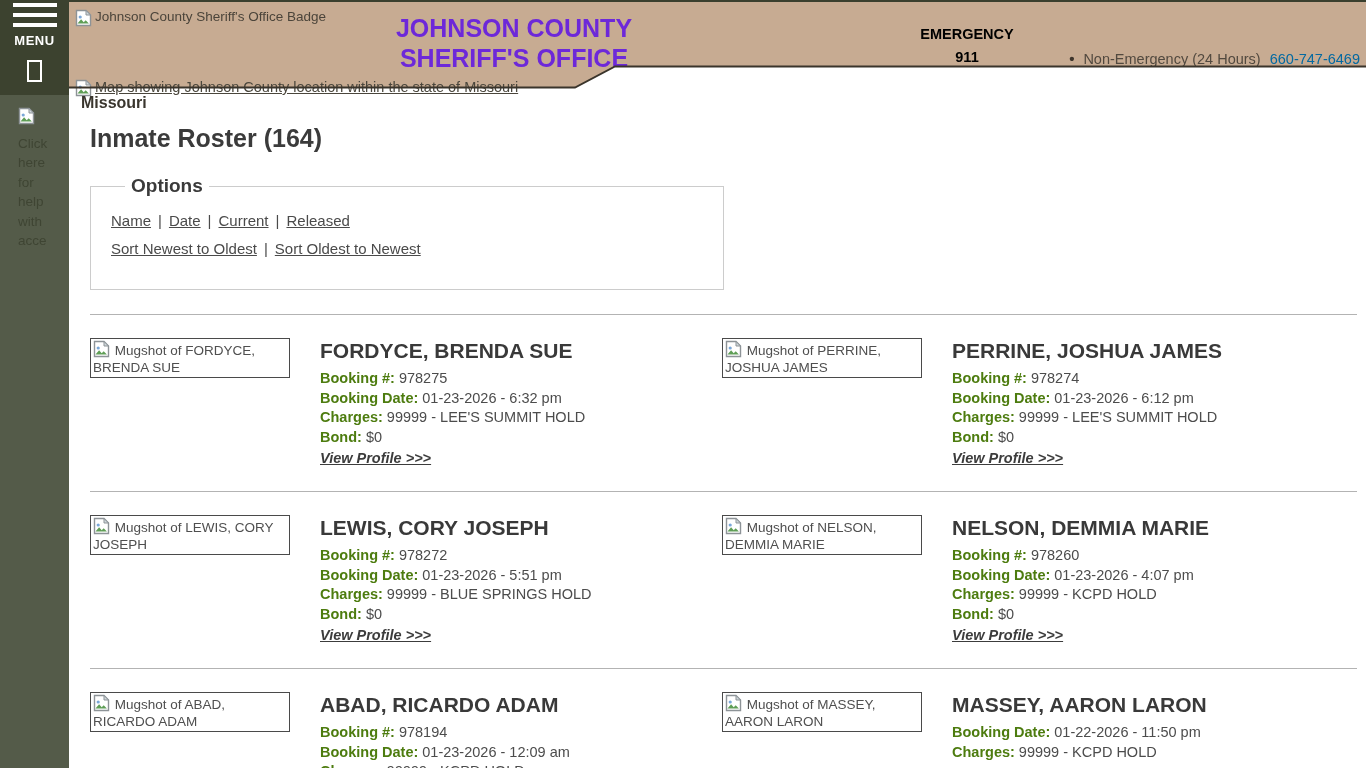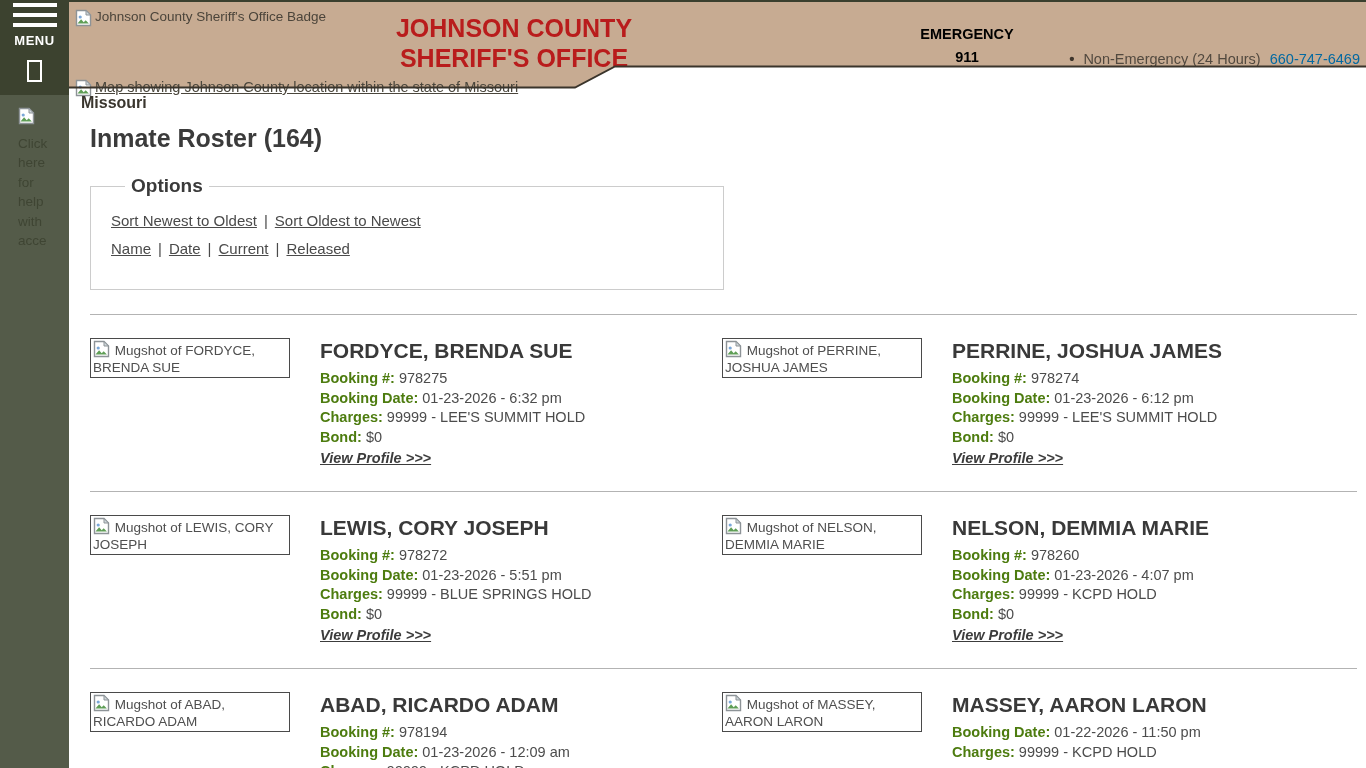--- a/index.html
+++ b/index.html
@@ -48,21 +48,21 @@
   .topline { position:absolute; top:0; left:0; right:0; height:2px; background:#3a3f2e; z-index:4; }
   .hdr-line { position:absolute; top:0; left:0; z-index:5; pointer-events:none; }
 
   .badge {
     position:absolute; top:9px; left:6px; z-index:3;
     display:flex; align-items:flex-start; gap:3px;
     color:#4b443a; font-size:13.5px;
   }
   .hdr-title {
     position:absolute; top:13px; left:250px; width:390px; z-index:3;
-    text-align:center; font-size:25px; font-weight:800; color:#b91c1c;
+    text-align:center; font-size:25px; font-weight:800; color:#6d28d9;
     line-height:30px; letter-spacing:0;
   }
   .emg {
     position:absolute; top:26px; left:798px; width:200px; z-index:3;
     text-align:center; font-weight:700; font-size:14.5px; color:#000000;
   }
   .emg .num { margin-top:7px; }
   .nonemg {
     position:absolute; top:50px; right:6px; z-index:3;
     display:flex; align-items:center; gap:9px; font-size:14.5px;
@@ -182,24 +182,24 @@
       </a>
     <div class="state">Missouri</div>
   </header>
 
   <section class="content">
     <h1 class="page-title">Inmate Roster (164)</h1>
 
     <fieldset class="options">
       <legend>Options</legend>
       <span class="linkrow">
-        <a>Sort Newest to Oldest</a><span class="sep">|</span><a>Sort Oldest to Newest</a>
+        <a>Name</a><span class="sep">|</span><a>Date</a><span class="sep">|</span><a>Current</a><span class="sep">|</span><a>Released</a>
       </span>
       <span class="linkrow">
-        <a>Name</a><span class="sep">|</span><a>Date</a><span class="sep">|</span><a>Current</a><span class="sep">|</span><a>Released</a>
+        <a>Sort Newest to Oldest</a><span class="sep">|</span><a>Sort Oldest to Newest</a>
       </span>
     </fieldset>
 
     <div id="roster">
         <hr class="row-rule">
         <div class="row">
   <div class="card">
     <div class="mug">
   <svg class="bimg" width="17" height="18" viewBox="0 0 17 18" aria-hidden="true">
     <path d="M1.5 1.5 h9.5 l4.5 4.5 v10.5 h-14 z" fill="#ffffff" stroke="#8d9397" stroke-width="1.4"></path>

